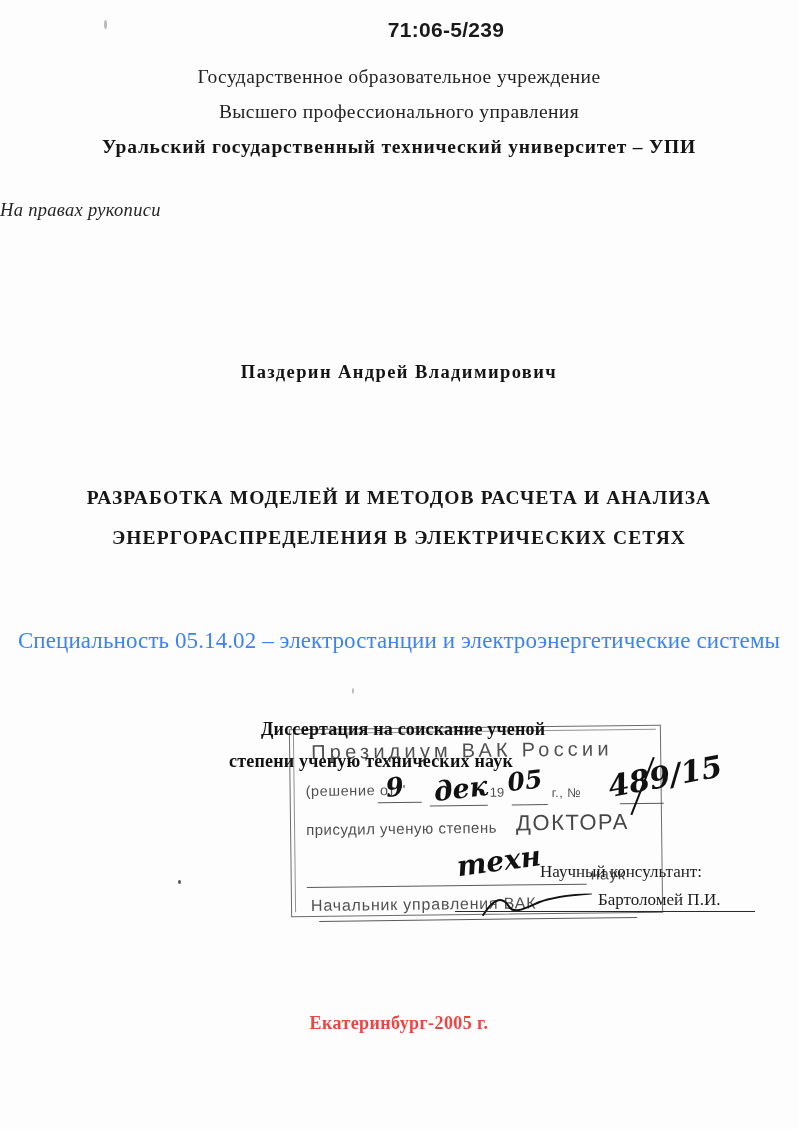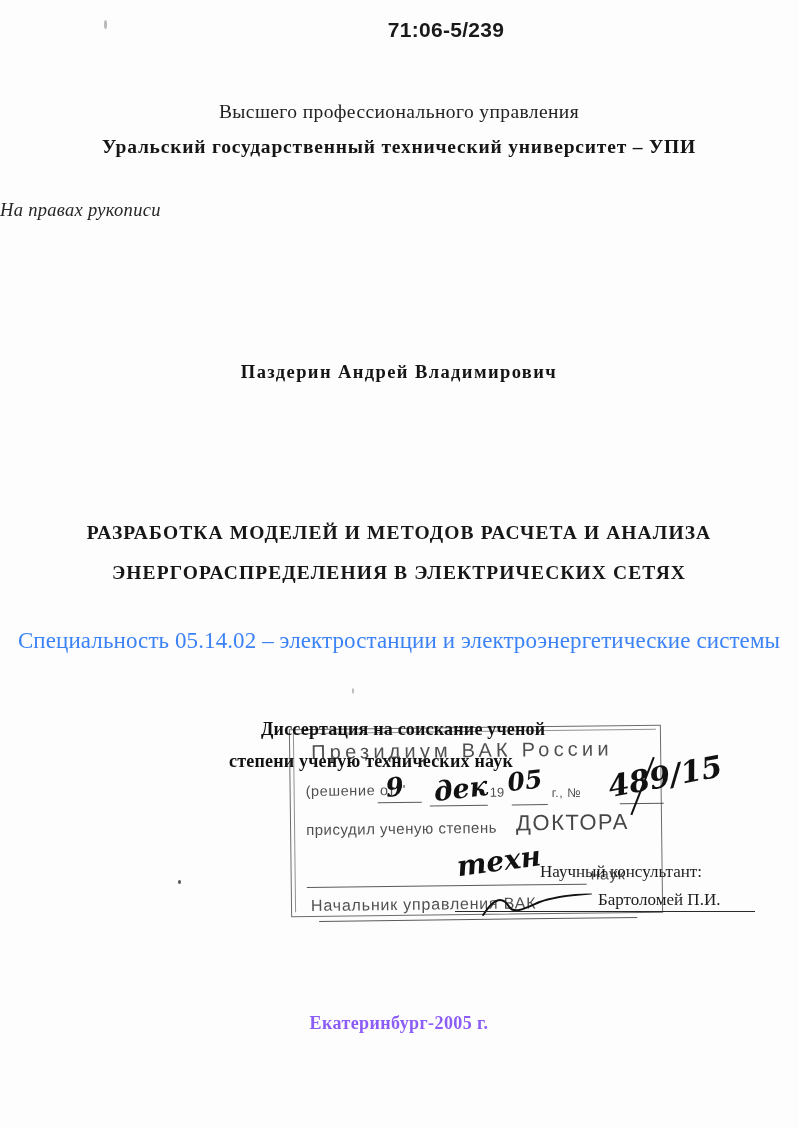--- a/index.html
+++ b/index.html
@@ -69,21 +69,20 @@
     font-weight: bold;
     letter-spacing: 1.4px;
     color: #141414;
   }
 
   .title-line {
     font-size: 19.5px;
     font-weight: bold;
     letter-spacing: 1.1px;
     color: #171717;
-    margin-top: 35px;
   }
   .title-line1 { top: 487px; }
   .title-line2 { top: 527px; }
 
   .specialty {
     top: 628px;
     font-size: 23px;
     letter-spacing: 0.1px;
     color: #3b82f6;
   }
@@ -128,21 +127,21 @@
     height: 1px;
     background: #2a2a2a;
     z-index: 4;
   }
 
   .city-year {
     top: 1013px;
     font-size: 18px;
     font-weight: bold;
     letter-spacing: 0.4px;
-    color: #8b5cf6;
+    color: #ef4444;
   }
 
   
   #stamp {
     position: absolute;
     left: 290px;
     top: 727px;
     width: 372px;
     height: 188px;
     z-index: 2;
@@ -277,20 +276,21 @@
 <body>
 
 <div id="page">
 
   <div class="speck" style="left:104px; top:20px; width:3px; height:9px;"></div>
   <div class="speck" style="left:178px; top:880px; width:3px; height:4px; background:#555;"></div>
   <div class="speck" style="left:352px; top:688px; width:2px; height:6px;"></div>
 
   <div class="ctr doc-code">71:06-5/239</div>
 
+  <div class="ctr inst-line1">Государственное  образовательное  учреждение</div>
   <div class="ctr inst-line2">Высшего  профессионального  управления</div>
   <div class="ctr inst-line3">Уральский  государственный  технический  университет – УПИ</div>
 
   <div class="abs manuscript">На правах рукописи</div>
 
   <div class="ctr author">Паздерин  Андрей  Владимирович</div>
 
   <div class="ctr title-line title-line1">РАЗРАБОТКА  МОДЕЛЕЙ  И  МЕТОДОВ  РАСЧЕТА  И  АНАЛИЗА</div>
   <div class="ctr title-line title-line2">ЭНЕРГОРАСПРЕДЕЛЕНИЯ  В  ЭЛЕКТРИЧЕСКИХ  СЕТЯХ</div>
 

